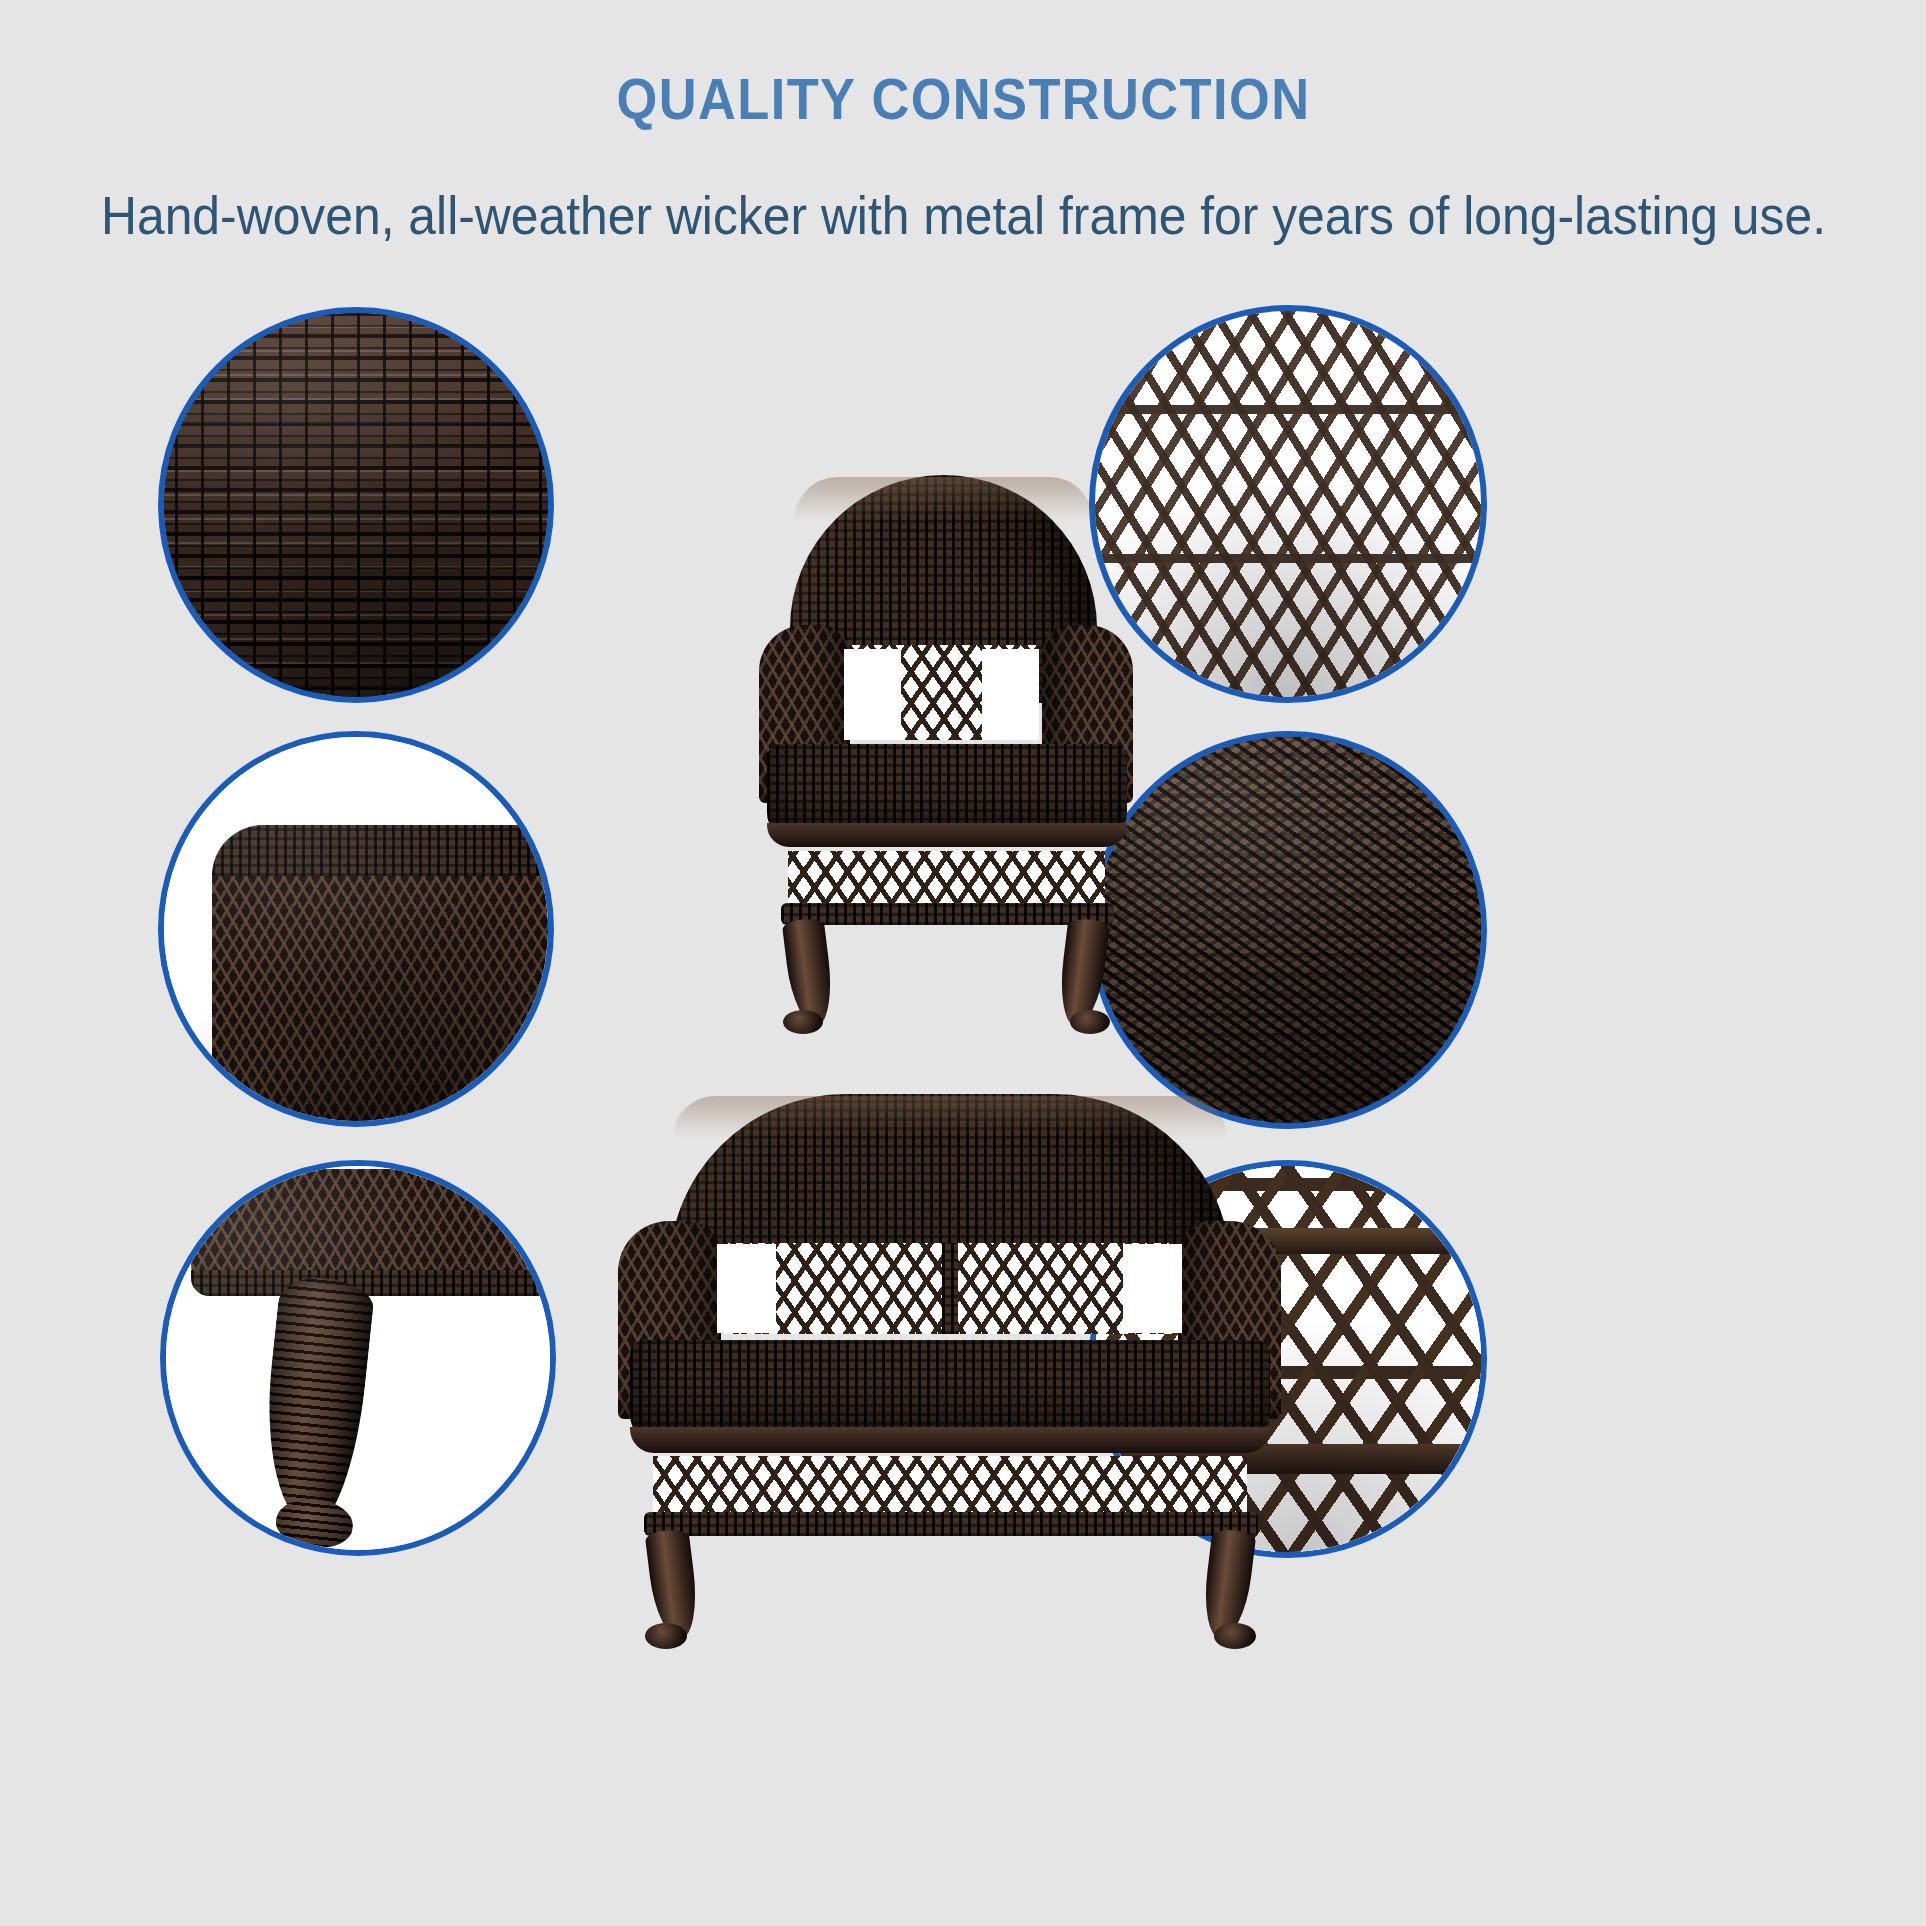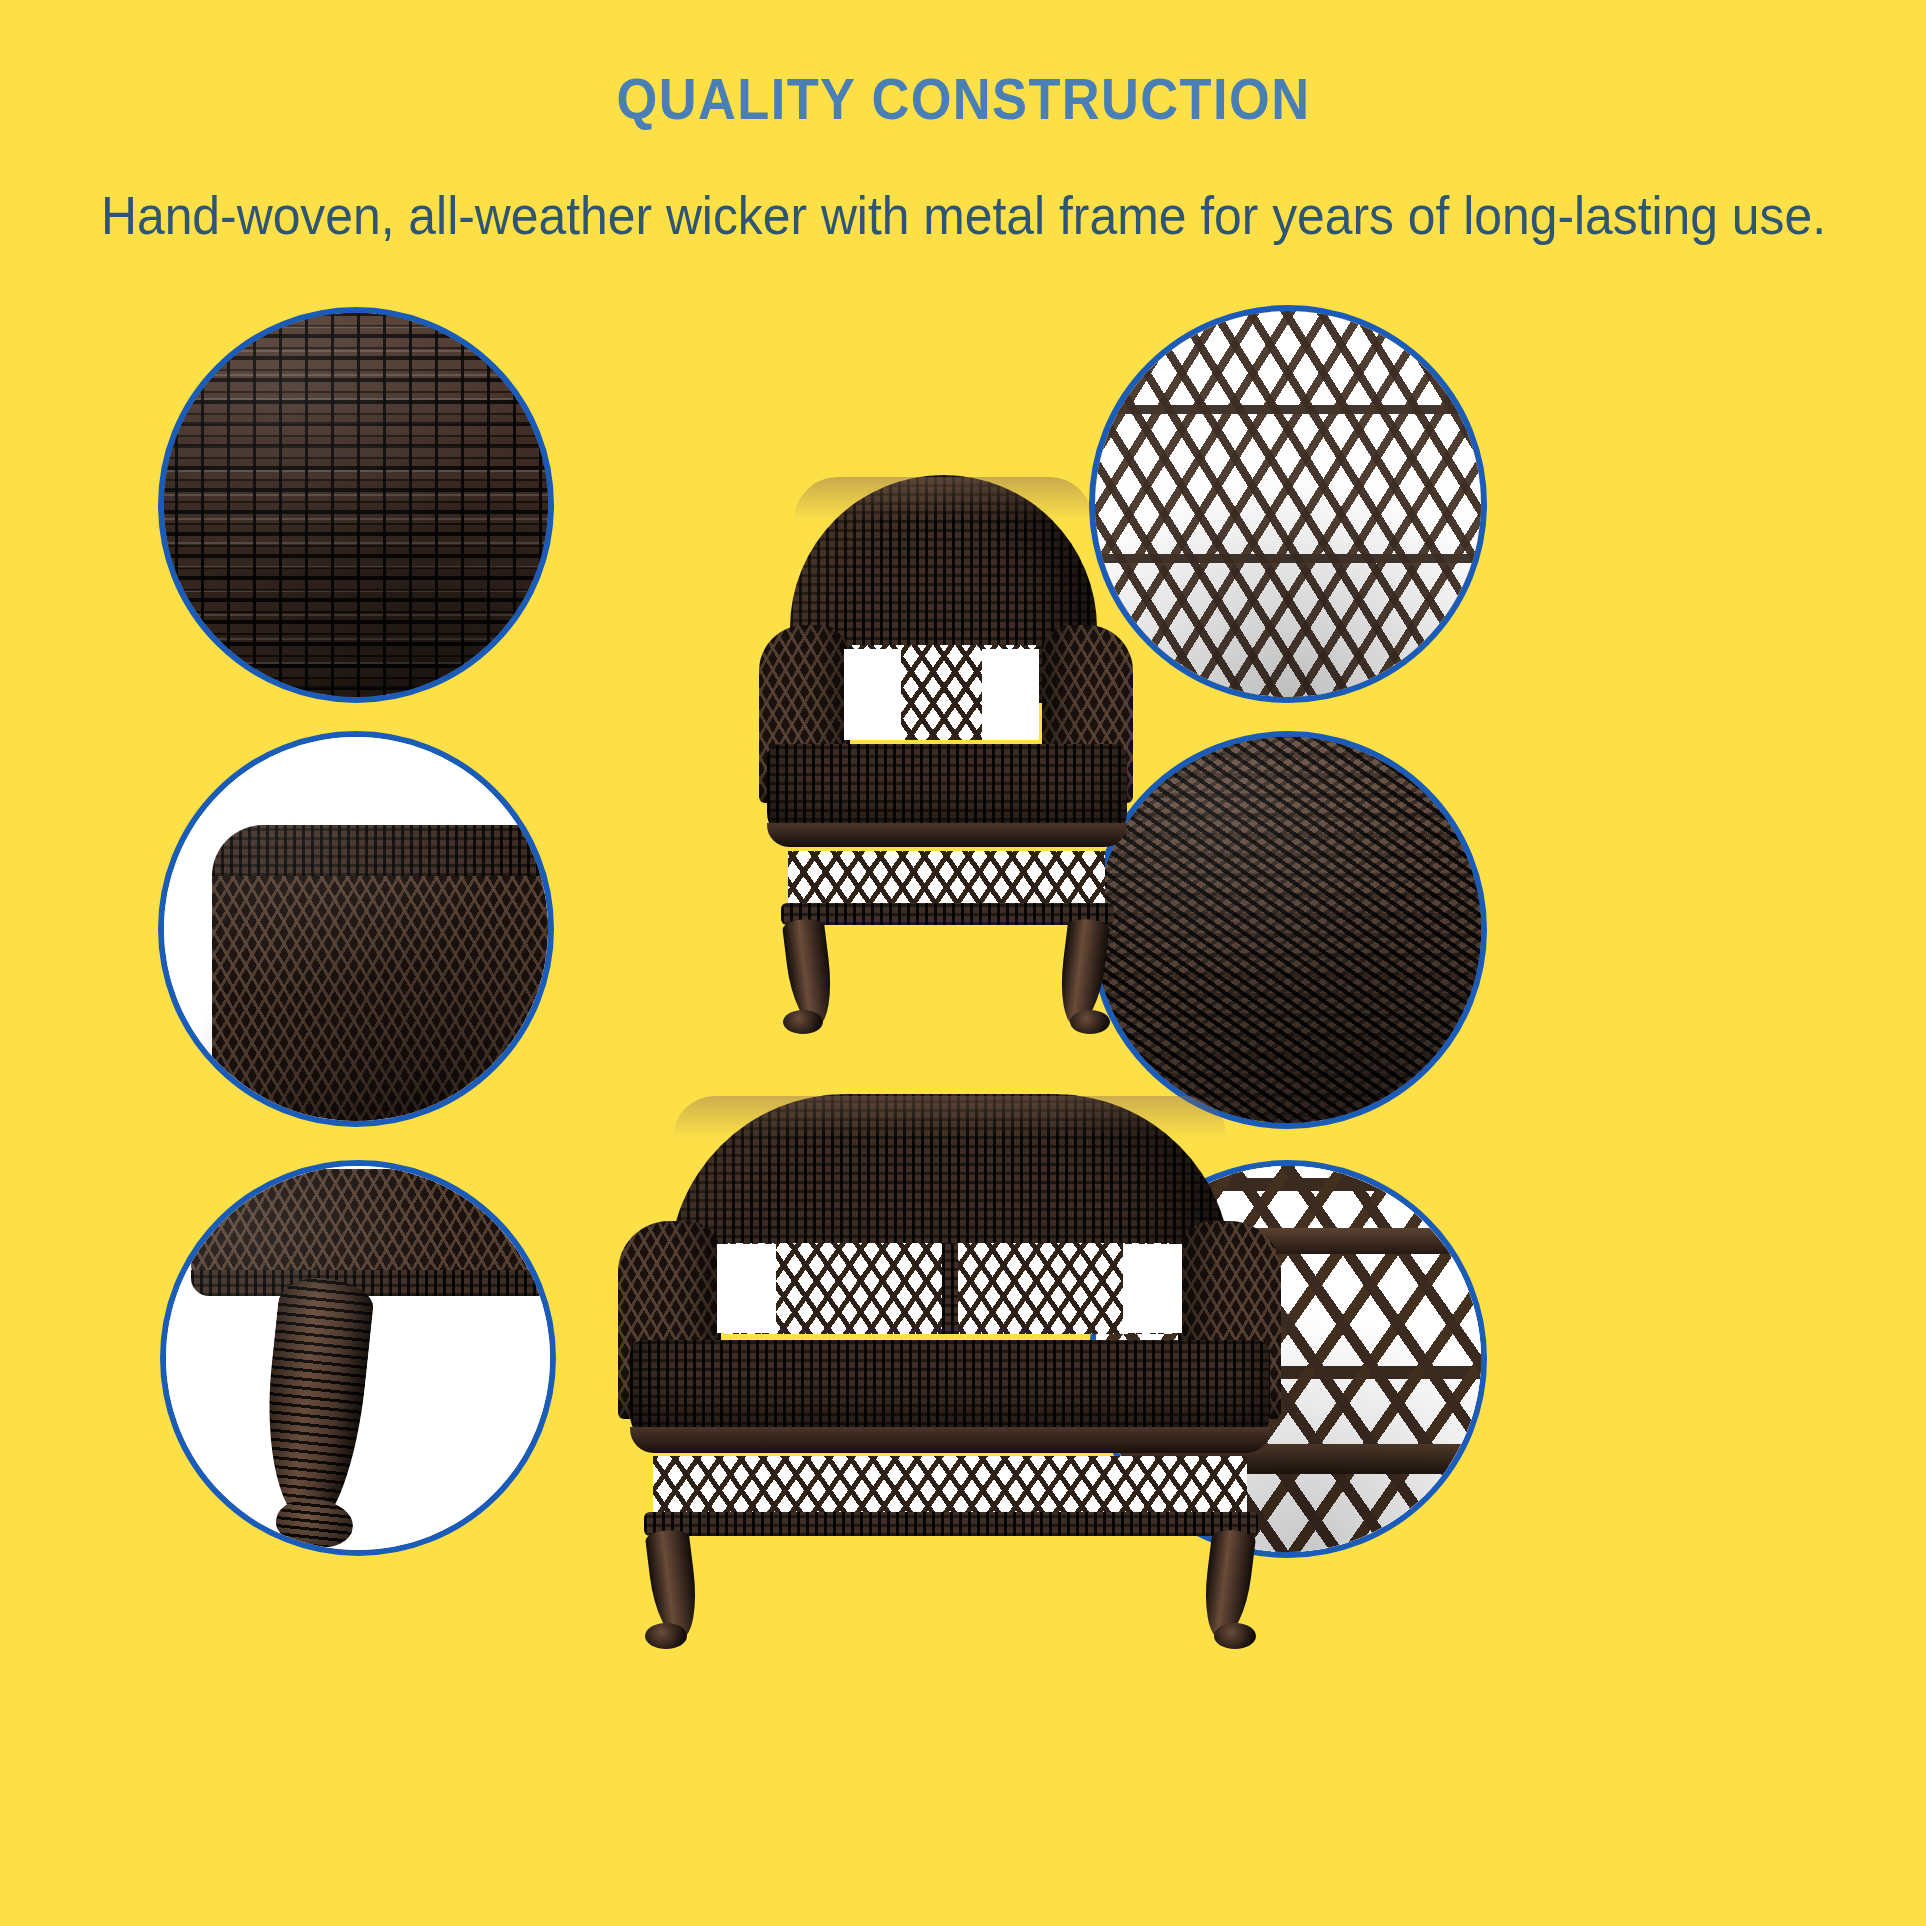--- a/index.html
+++ b/index.html
@@ -3,21 +3,21 @@
 <meta charset="utf-8">
 <style>
   html,body{margin:0;padding:0;}
   body{
     width:1927px;height:1927px;
     background:#ffffff;
     font-family:"Liberation Sans", sans-serif;
     overflow:hidden;
     position:relative;
   }
-  .page{position:relative;width:1927px;height:1927px;background:#fde047;}
+  .page{position:relative;width:1927px;height:1927px;background:#e5e5e5;}
 
   
   .header{position:absolute;left:0;top:0;width:1927px;}
   .title{
     text-align:center;
     color:#4a7fb5;
     font-family:"Liberation Sans", sans-serif;
     font-weight:bold;
     font-size:57px;
     letter-spacing:1.5px;

